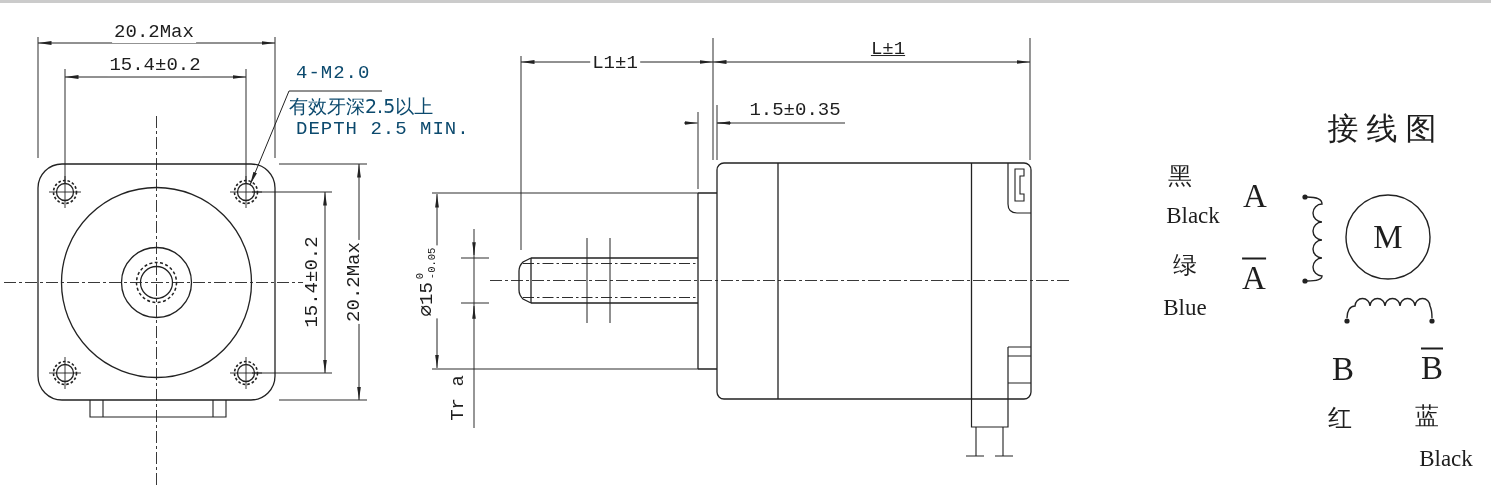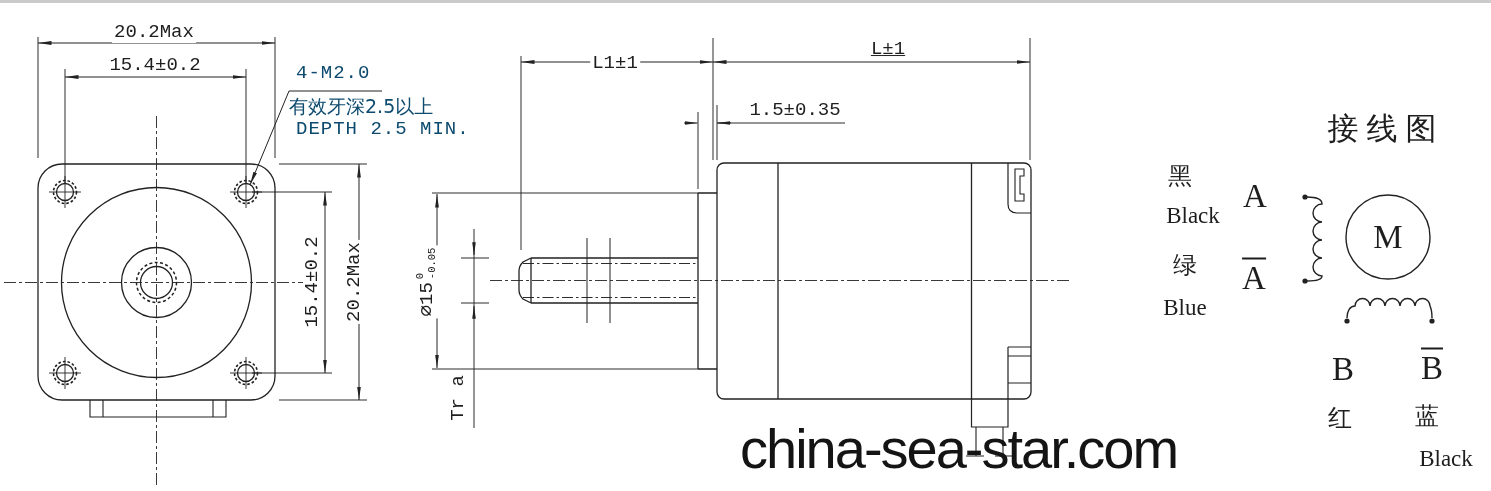--- a/index.html
+++ b/index.html
@@ -155,14 +155,13 @@
   <div class="phase" style="left:1254px;top:277px;"><span class="bar">A</span></div>
   <div class="wen" style="left:1185px;top:308px;">Blue</div>
   <div class="phase" style="left:1388px;top:237px;">M</div>
   <div class="phase" style="left:1343px;top:369px;">B</div>
   <div class="phase" style="left:1432px;top:367px;"><span class="bar">B</span></div>
   <div class="wcn" style="left:1340px;top:418px;">红</div>
   <div class="wcn" style="left:1427px;top:416px;">蓝</div>
   <div class="wen" style="left:1345px;top:458px;margin-top:44px;">Red</div>
   <div class="wen" style="left:1446px;top:459px;">Black</div>
 
-  <div class="watermark">china-sea-star.com</div>
 </div>
 
 </body></html>

